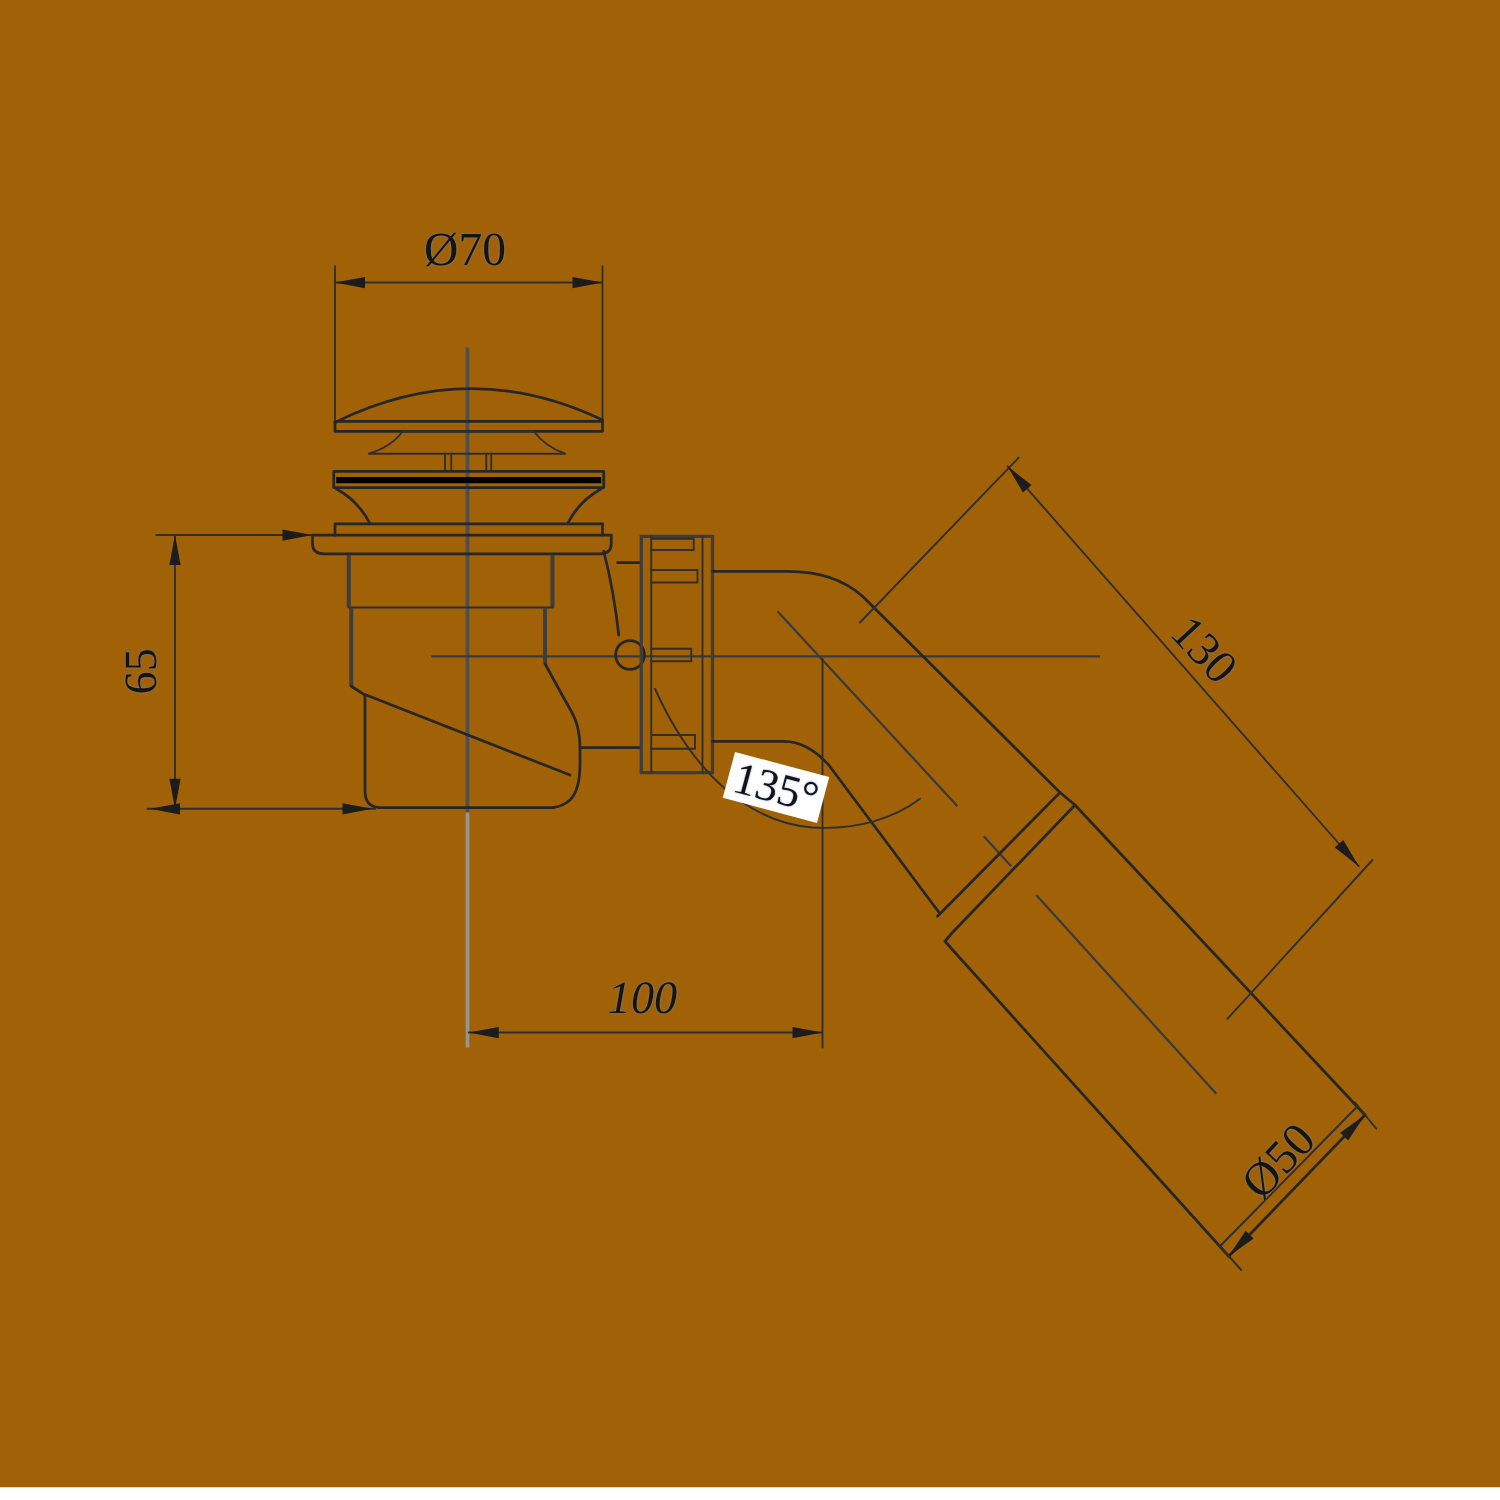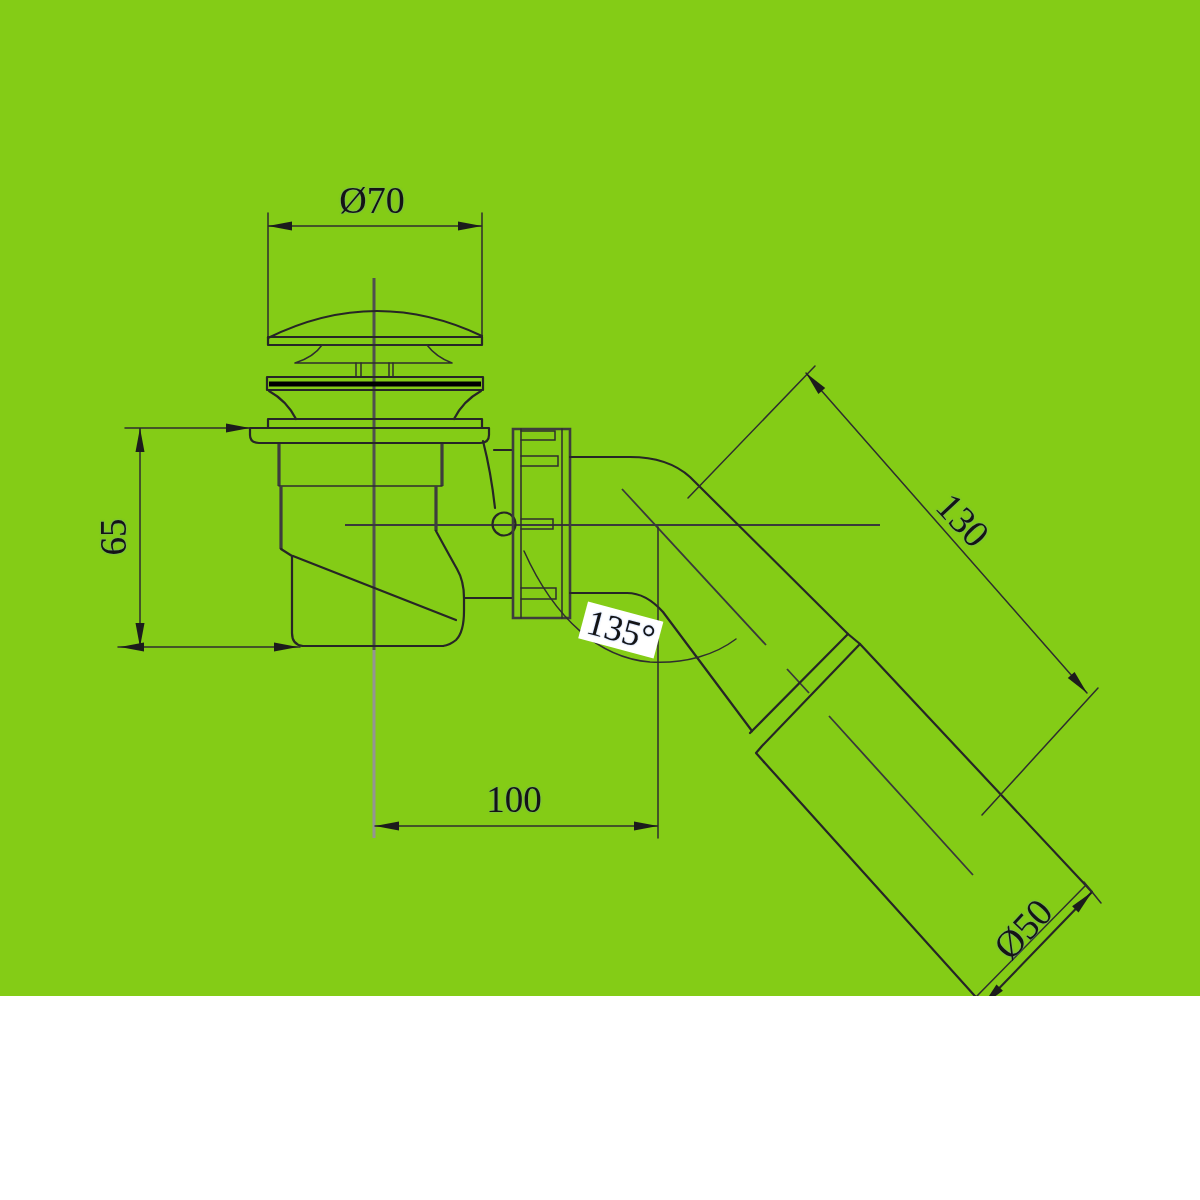--- a/index.html
+++ b/index.html
@@ -1,19 +1,19 @@
 <!DOCTYPE html>
 <html><head>
 <meta charset="utf-8">
 <style>
   html,body{margin:0;padding:0;background:#ffffff;}
   #stage{
     position:relative;
-    width:1200px;height:996px;
-    background:#84cc16;
+    width:1200px;height:1190px;
+    background:#a16207;
     overflow:hidden;
     font-family:"Liberation Serif", serif;
   }
   #drawing-svg{position:absolute;left:0;top:0;width:1200px;height:1200px;}
 
   
   .k  {stroke:#262626;stroke-width:2.2;fill:none;stroke-linecap:round;stroke-linejoin:round;}
   .kh {stroke:#3d3d3d;stroke-width:3.2;fill:none;stroke-linecap:butt;}
   .d  {stroke:#2e2e2e;stroke-width:1.5;fill:none;stroke-linecap:round;}
   .c1 {stroke:#4f4f4f;stroke-width:3;fill:none;}
@@ -125,20 +125,20 @@
       <path class="d" d="M975,996 L993,1016 M1084,882 L1101,903"></path>
       <polygon class="arr" points="983,1005 1002.9,990.8 996.5,984.6"></polygon>
       <polygon class="arr" points="1092,892 1078.5,912.4 1072.1,906.2"></polygon>
     </g>
   </svg>
 
   <span class="dim-label" style="left:372px;top:200px;transform:translate(-50%,-50%);">Ø70</span>
 
   <span class="dim-label" style="left:113px;top:537px;font-size:37px;transform:translate(-50%,-50%) rotate(-90deg);">65</span>
 
-  <span class="dim-label" style="left:514px;top:799px;font-size:37px;transform:translate(-50%,-50%);">100</span>
+  <span class="dim-label" style="left:514px;top:799px;font-size:37px;transform:translate(-50%,-50%);font-style:italic;">100</span>
 
   <span class="dim-label whiteout" style="left:621px;top:630px;font-size:36px;transform:translate(-50%,-50%) rotate(15deg);">135°</span>
 
   <span class="dim-label" style="left:963px;top:520px;transform:translate(-50%,-50%) rotate(47deg);">130</span>
 
   <span class="dim-label" style="left:1023px;top:929px;transform:translate(-50%,-50%) rotate(-47deg);">Ø50</span>
 </div>
 
 </body></html>

